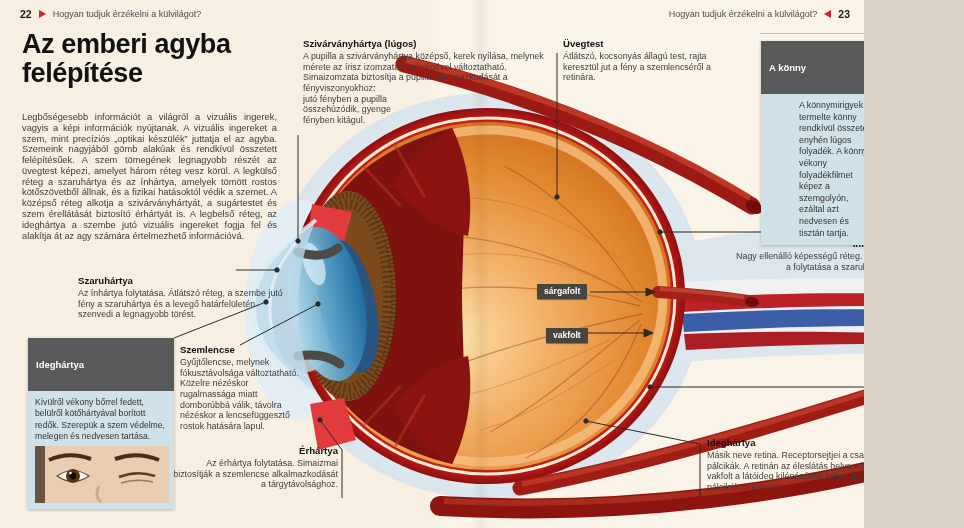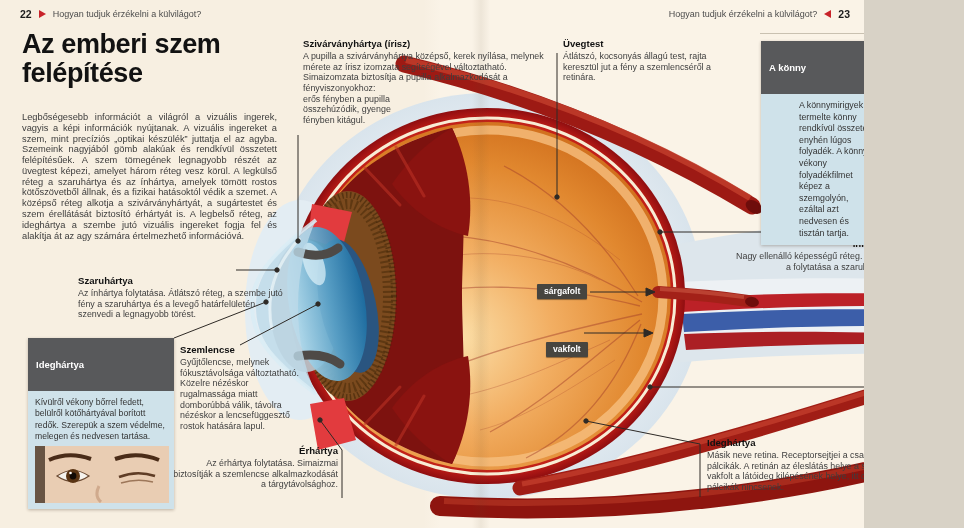--- a/index.html
+++ b/index.html
@@ -187,27 +187,27 @@
     <span class="tri-r"></span>
     <span>Hogyan tudjuk érzékelni a külvilágot?</span>
   </div>
   <div class="abs hdr" style="right:14px;top:8px;">
     <span>Hogyan tudjuk érzékelni a külvilágot?</span>
     <span class="tri-l"></span>
     <span class="pno">23</span>
   </div>
   <div class="abs hdr-rule" style="left:760px;top:33px;width:196px;"></div>
 
-  <h1 class="abs" id="main-title" style="left:22px;top:30px;width:250px;margin:0;">Az emberi szem felépítése</h1>
+  <h1 class="abs" id="main-title" style="left:22px;top:30px;width:250px;margin:0;">Az emberi agyba felépítése</h1>
   <p class="abs" id="intro-text" style="left:22px;top:112px;width:255px;margin:0;">Legbőségesebb információt a világról a vizuális ingerek, vagyis a képi információk nyújtanak. A vizuális ingereket a szem, mint precíziós „optikai készülék” juttatja el az agyba. Szemeink nagyjából gömb alakúak és rendkívül összetett felépítésűek. A szem tömegének legnagyobb részét az üvegtest képezi, amelyet három réteg vesz körül. A legkülső réteg a szaruhártya és az ínhártya, amelyek tömött rostos kötőszövetből állnak, és a fizikai hatásoktól védik a szemet. A középső réteg alkotja a szivárványhártyát, a sugártestet és szem érellátását biztosító érhártyát is. A legbelső réteg, az ideghártya a szembe jutó vizuális ingereket fogja fel és alakítja át az agy számára értelmezhető információvá.</p>
 
   <div class="abs callout" style="left:303px;top:38px;width:245px;">
-    <h3>Szivárványhártya (írisz)</h3>
+    <h3>Szivárványhártya (lúgos)</h3>
     <p>A pupilla a szivárványhártya középső, kerek nyílása, melynek mérete az írisz izomzata segítségével változtatható. Simaizomzata biztosítja a pupilla alkalmazkodását a fényviszonyokhoz:</p>
-    <p style="width:96px;">erős fényben a pupilla összehúzódik, gyenge fényben kitágul.</p>
+    <p style="width:96px;">jutó fényben a pupilla összehúzódik, gyenge fényben kitágul.</p>
   </div>
 
   <div class="abs callout" style="left:563px;top:38px;width:152px;">
     <h3>Üvegtest</h3>
     <p>Átlátszó, kocsonyás állagú test, rajta keresztül jut a fény a szemlencséről a retinára.</p>
   </div>
 
   <div class="abs callout ralign" style="left:730px;top:238px;width:160px;">
     <h3>Ínhártya</h3>
     <p>Nagy ellenálló képességű réteg. Ennek a folytatása a szaruhártya.</p>
@@ -265,21 +265,21 @@
         <circle cx="38" cy="30" r="3.4" fill="#120a05"></circle>
         <circle cx="35.5" cy="27" r="1.3" fill="#ffffff"></circle>
         <path d="M 84,31 Q 102,24 120,30" stroke="#5f3d26" stroke-width="2.6" fill="none"></path>
         <path d="M 86,37 Q 102,32 118,36" stroke="#8a6243" stroke-width="1.5" fill="none" opacity=".8"></path>
         <path d="M 64,40 Q 59,50 66,56" stroke="#c9a183" stroke-width="3" fill="none" opacity=".8"></path>
       </svg>
     </div>
   </div>
 
   <div class="abs badge" style="left:537px;top:284px;">sárgafolt</div>
-  <div class="abs badge" style="left:546px;top:342px;">vakfolt</div>
+  <div class="abs badge" style="left:546px;top:328px;">vakfolt</div>
 
   <div class="abs" id="qr" style="left:903px;top:465px;">
     <svg width="39" height="39" viewBox="0 0 39 39" fill="#000000">
       <rect x="0" y="0" width="12" height="12"></rect>
         <rect x="2" y="2" width="8" height="8" fill="#ffffff"></rect>
         <rect x="4" y="4" width="4" height="4"></rect>
       <rect x="27" y="0" width="12" height="12"></rect>
         <rect x="29" y="2" width="8" height="8" fill="#ffffff"></rect>
         <rect x="31" y="4" width="4" height="4"></rect>
       <rect x="0" y="27" width="12" height="12"></rect>

